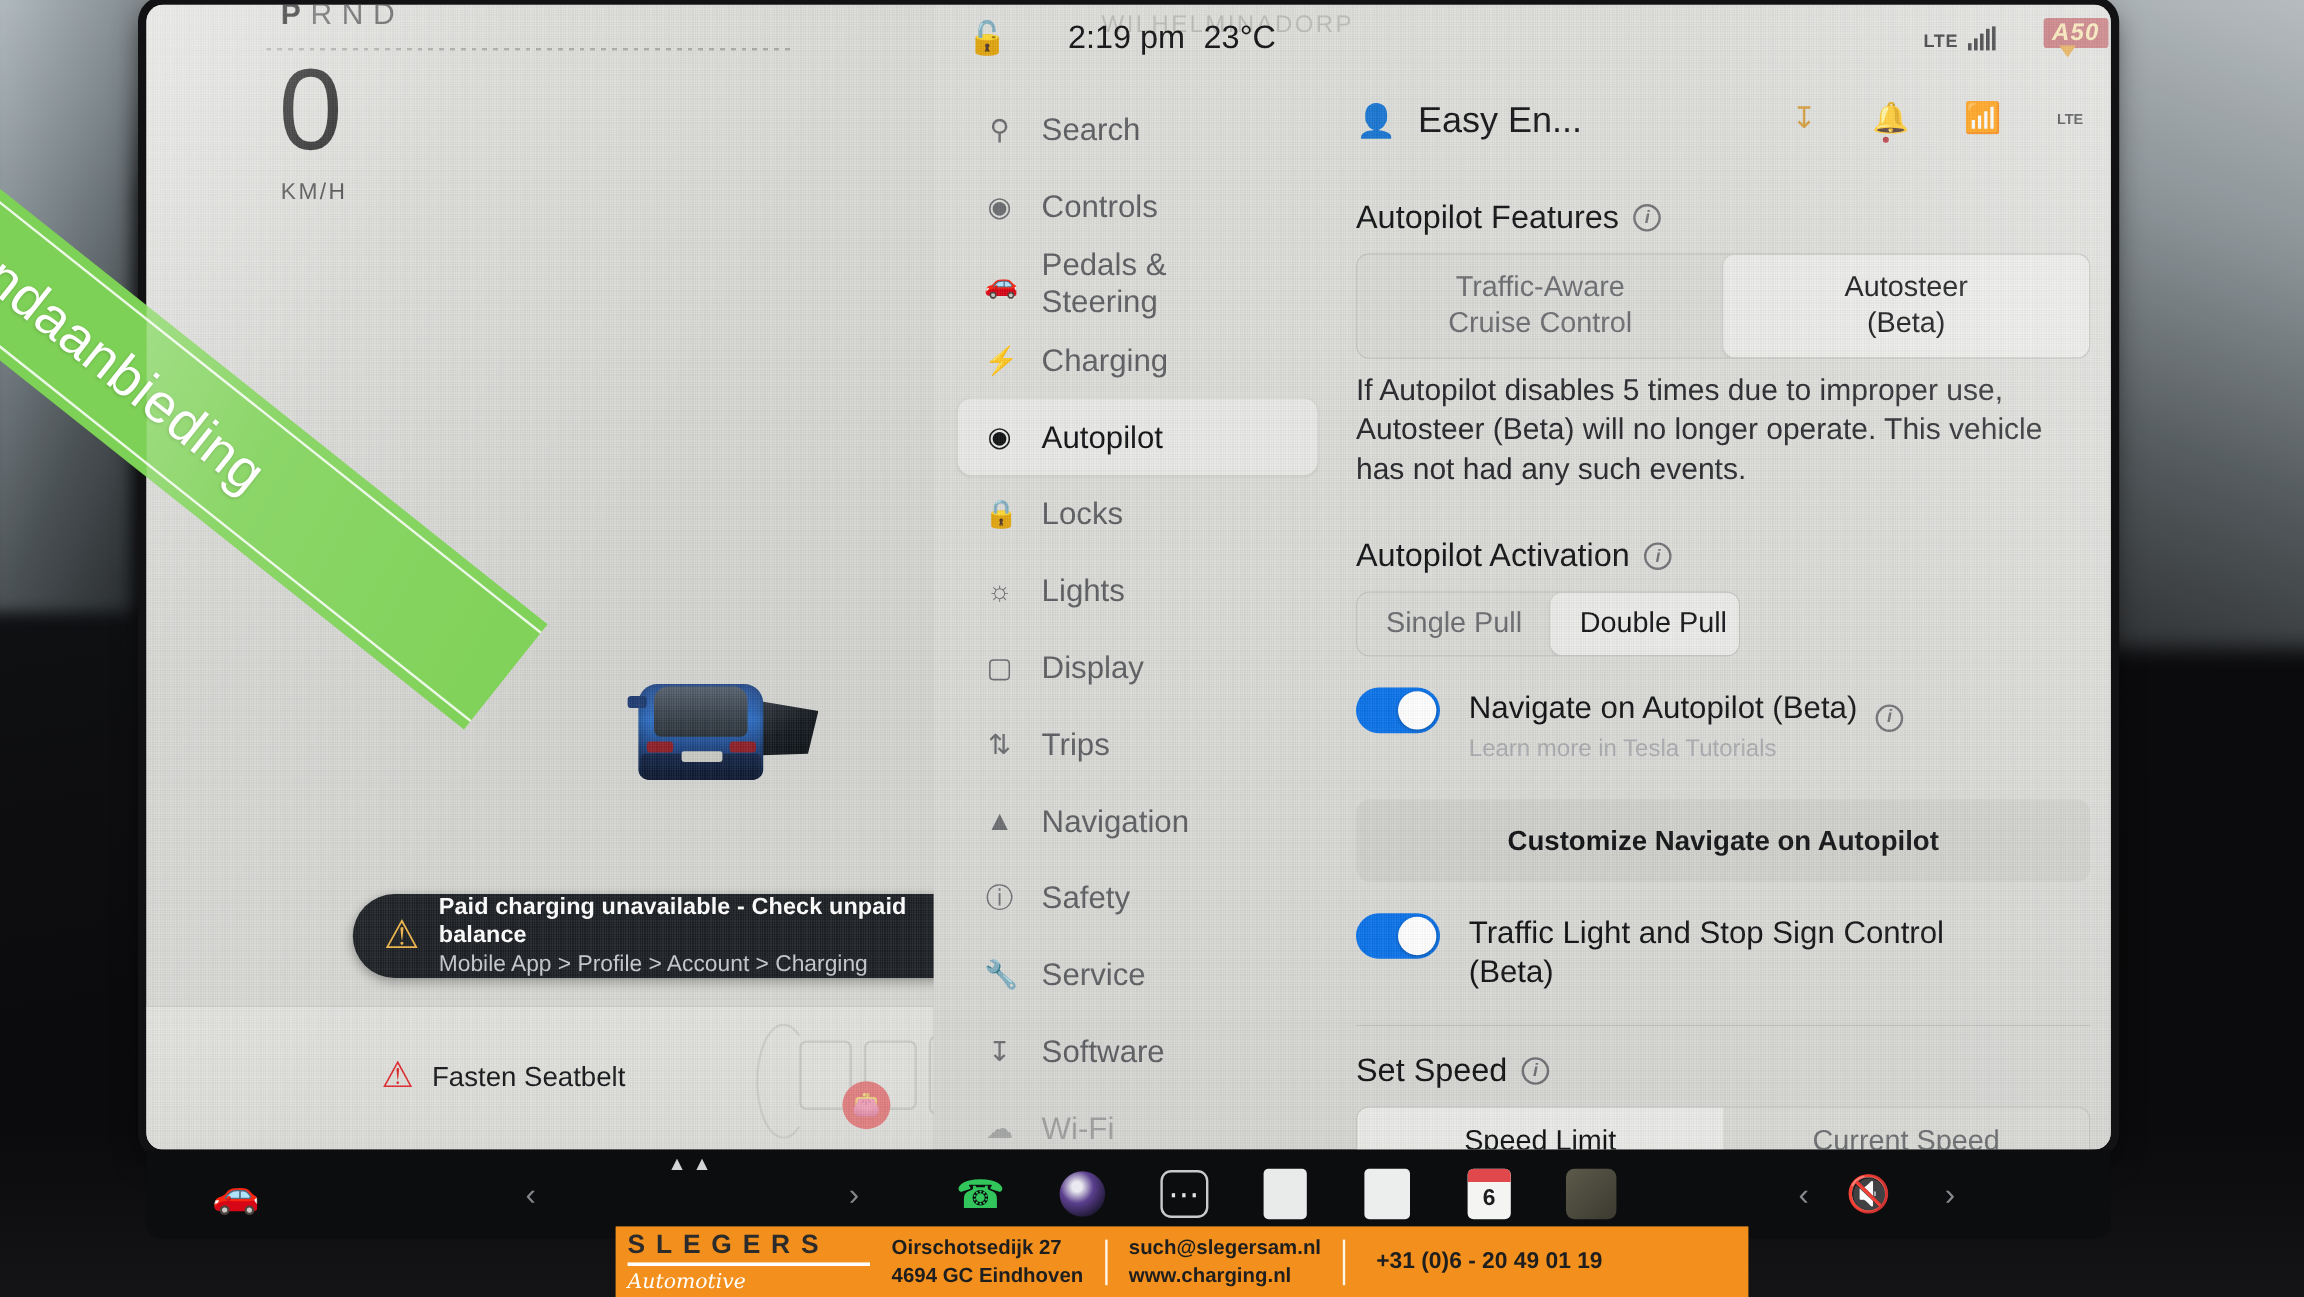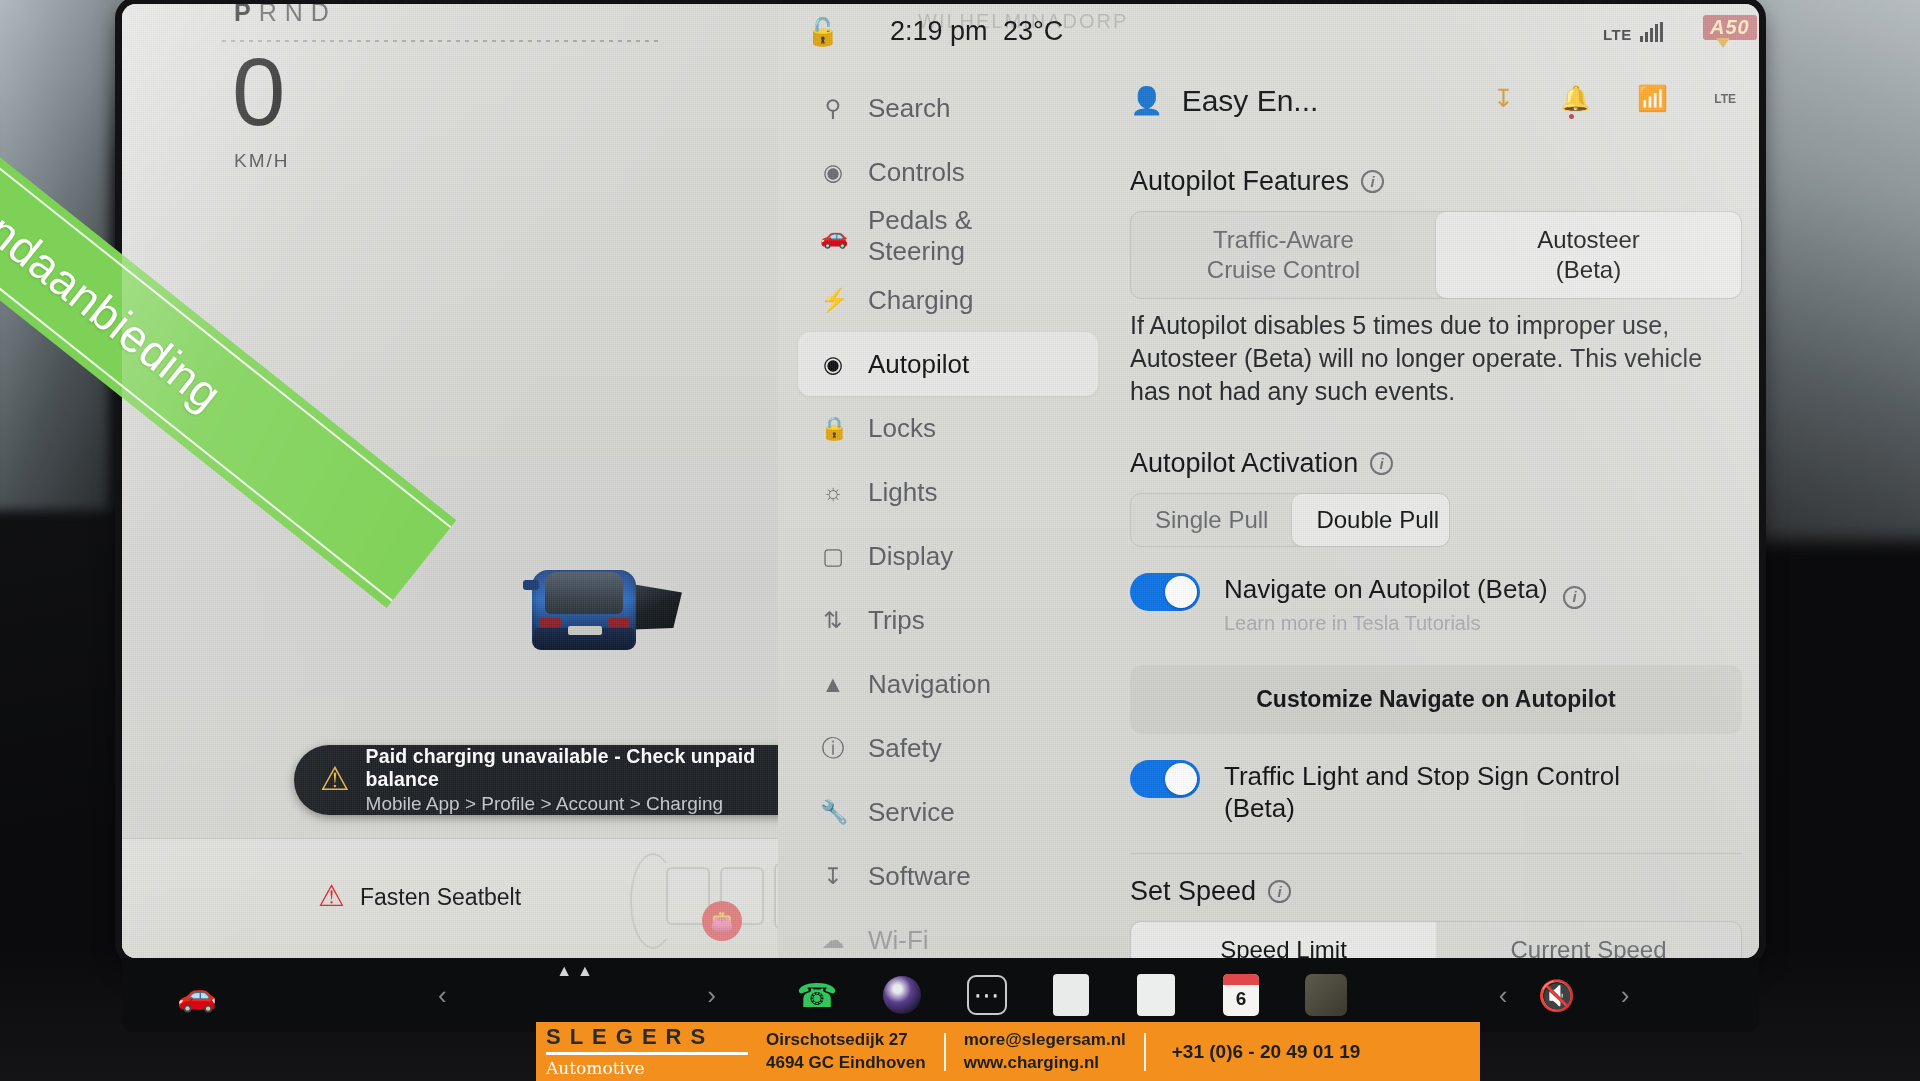--- a/index.html
+++ b/index.html
@@ -207,26 +207,26 @@
   
   .ribbon { position:absolute; left:-248px; top:-40px; width:900px; height:112px;
     background:#7ed157; transform:rotate(38.5deg); transform-origin:left top;
     display:flex; align-items:center; justify-content:center; }
   .ribbon::before, .ribbon::after { content:""; position:absolute; left:0; right:0; height:2px;
     background:rgba(255,255,255,.85); }
   .ribbon::before { top:8px } .ribbon::after { bottom:8px }
   .ribbon span { font-size:46px; color:#fff; font-weight:400; letter-spacing:.5px;
     text-shadow:0 1px 3px rgba(0,0,0,.18); }
 
-  .adbar { position:absolute; left:536px; top:1022px; width:944px; height:59px; background:#f3901d;
+  .adbar { position:absolute; left:513px; top:1022px; width:944px; height:59px; background:#f3901d;
     display:flex; align-items:center; }
   .ad-logo { width:212px; padding-left:10px; }
   .ad-logo .nmm { font-size:22px; letter-spacing:9px; color:#2b2b2b; font-weight:700; line-height:1;}
   .ad-logo .rule { height:3px; background:#fff; margin:4px 0 3px 0; }
-  .ad-logo .sub { font-size:17px; color:#fff; font-family:"DejaVu Serif", serif; }
+  .ad-logo .sub { font-size:17px; color:#fff; font-style:italic; font-family:"DejaVu Serif", serif; }
   .ad-sep { width:2px; height:38px; background:#fff; opacity:.9; }
   .ad-col { padding:0 18px; color:#1e1e1e; font-size:17px; line-height:1.35; font-weight:700; }
   .ad-col.tel { font-size:19px; padding-left:26px; }
 </style>
 </head>
 <body>
 
 <div id="root">
 
   <div class="bg-env">
@@ -489,20 +489,20 @@
       <div class="nmm">SLEGERS</div>
       <div class="rule"></div>
       <div class="sub">Automotive</div>
     </div>
     <div class="ad-col">
       <div>Oirschotsedijk 27</div>
       <div>4694 GC  Eindhoven</div>
     </div>
     <div class="ad-sep"></div>
     <div class="ad-col">
-      <div>more@slegersam.nl</div>
+      <div>such@slegersam.nl</div>
       <div>www.charging.nl</div>
     </div>
     <div class="ad-sep"></div>
     <div class="ad-col tel">+31 (0)6 - 20 49 01 19</div>
   </div>
 
 </div>
 
 </body></html>

